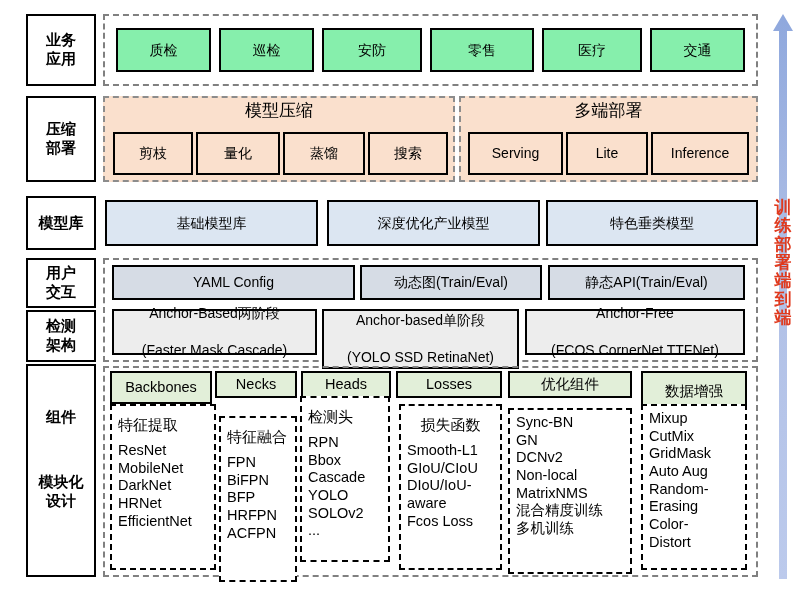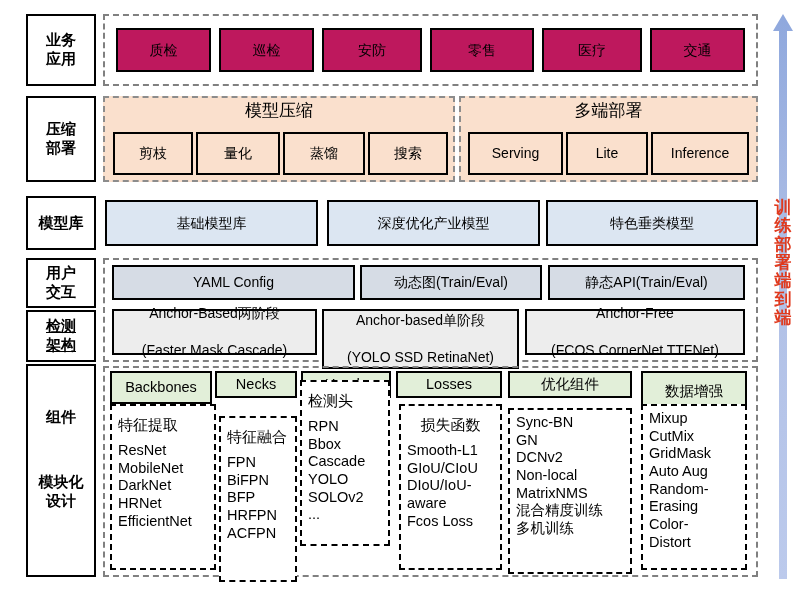--- a/index.html
+++ b/index.html
@@ -52,21 +52,21 @@
   .cell {
     position: absolute;
     border: 2.5px solid #000;
     box-sizing: border-box;
     display: flex;
     align-items: center;
     justify-content: center;
     text-align: center;
     font-size: 14px;
     line-height: 1.2;
-    background: #be185d;
+    background: #86efac;
     white-space: nowrap;
   }
   .cell.two-line { flex-direction: column; }
   .cell .ln { display: block; }
 
   .cell.peach  { background: #fae0cd; }
   .cell.blue   { background: #dce6f2; }
   .cell.grayblue { background: #d6dce5; }
   .cell.gray   { background: #ededed; gap: 20px; }
   .cell.green  { background: #e2efd9; }
@@ -154,21 +154,21 @@
 
   <div class="stage-label" style="top:196px;height:54px;">
     <span class="ln">模型库</span>
   </div>
 
   <div class="stage-label" style="top:258px;height:50px;">
     <span class="ln">用户</span>
     <span class="ln">交互</span>
   </div>
 
-  <div class="stage-label" style="top:310px;height:52px;text-decoration:underline;">
+  <div class="stage-label" style="top:310px;height:52px;">
     <span class="ln">检测</span>
     <span class="ln">架构</span>
   </div>
 
   <div class="stage-label" style="top:364px;height:213px;justify-content:flex-start;padding-top:42px;">
     <span class="ln">组件</span>
     <span class="ln" style="height:46px;"></span>
     <span class="ln">模块化</span>
     <span class="ln">设计</span>
   </div>
@@ -295,21 +295,21 @@
     <div class="mod-head left-al">特征融合</div>
     <ul class="mod-list">
       <li>FPN</li>
       <li>BiFPN</li>
       <li>BFP</li>
       <li>HRFPN</li>
       <li>ACFPN</li>
     </ul>
   </div>
 
-  <div class="mod-box" style="left:300px;top:380px;width:90px;height:166px;">
+  <div class="mod-box" style="left:300px;top:396px;width:90px;height:166px;">
     <div class="mod-head left-al">检测头</div>
     <ul class="mod-list">
       <li>RPN</li>
       <li>Bbox</li>
       <li>Cascade</li>
       <li>YOLO</li>
       <li>SOLOv2</li>
       <li>...</li>
     </ul>
   </div>

